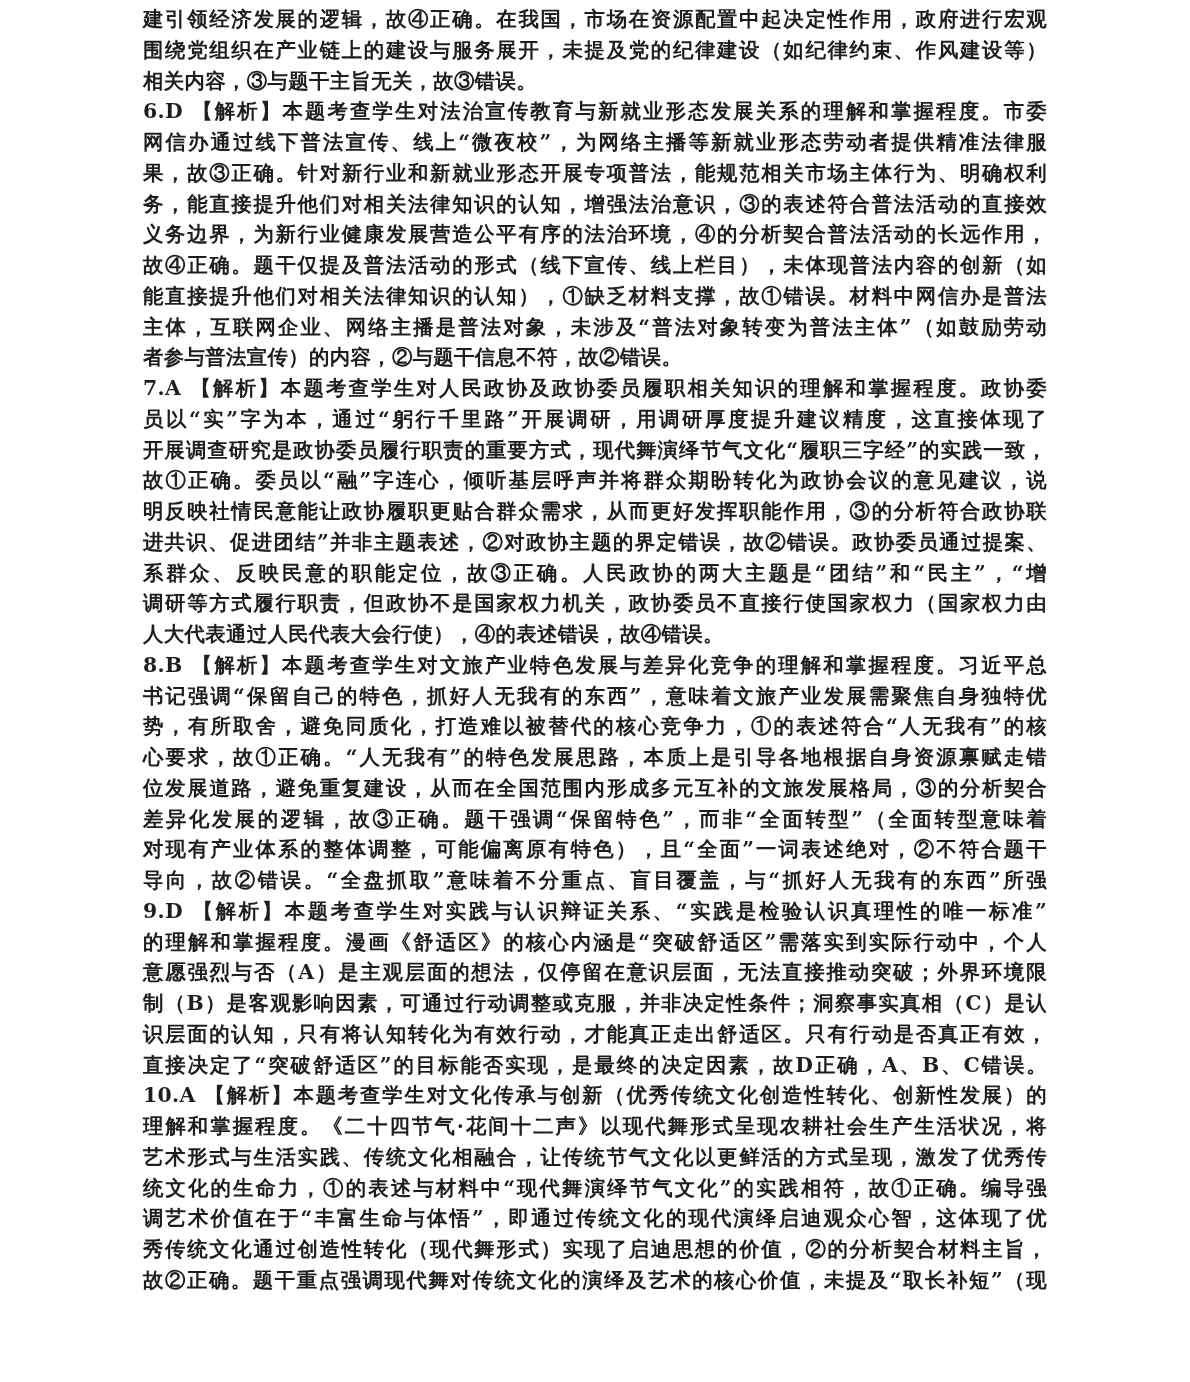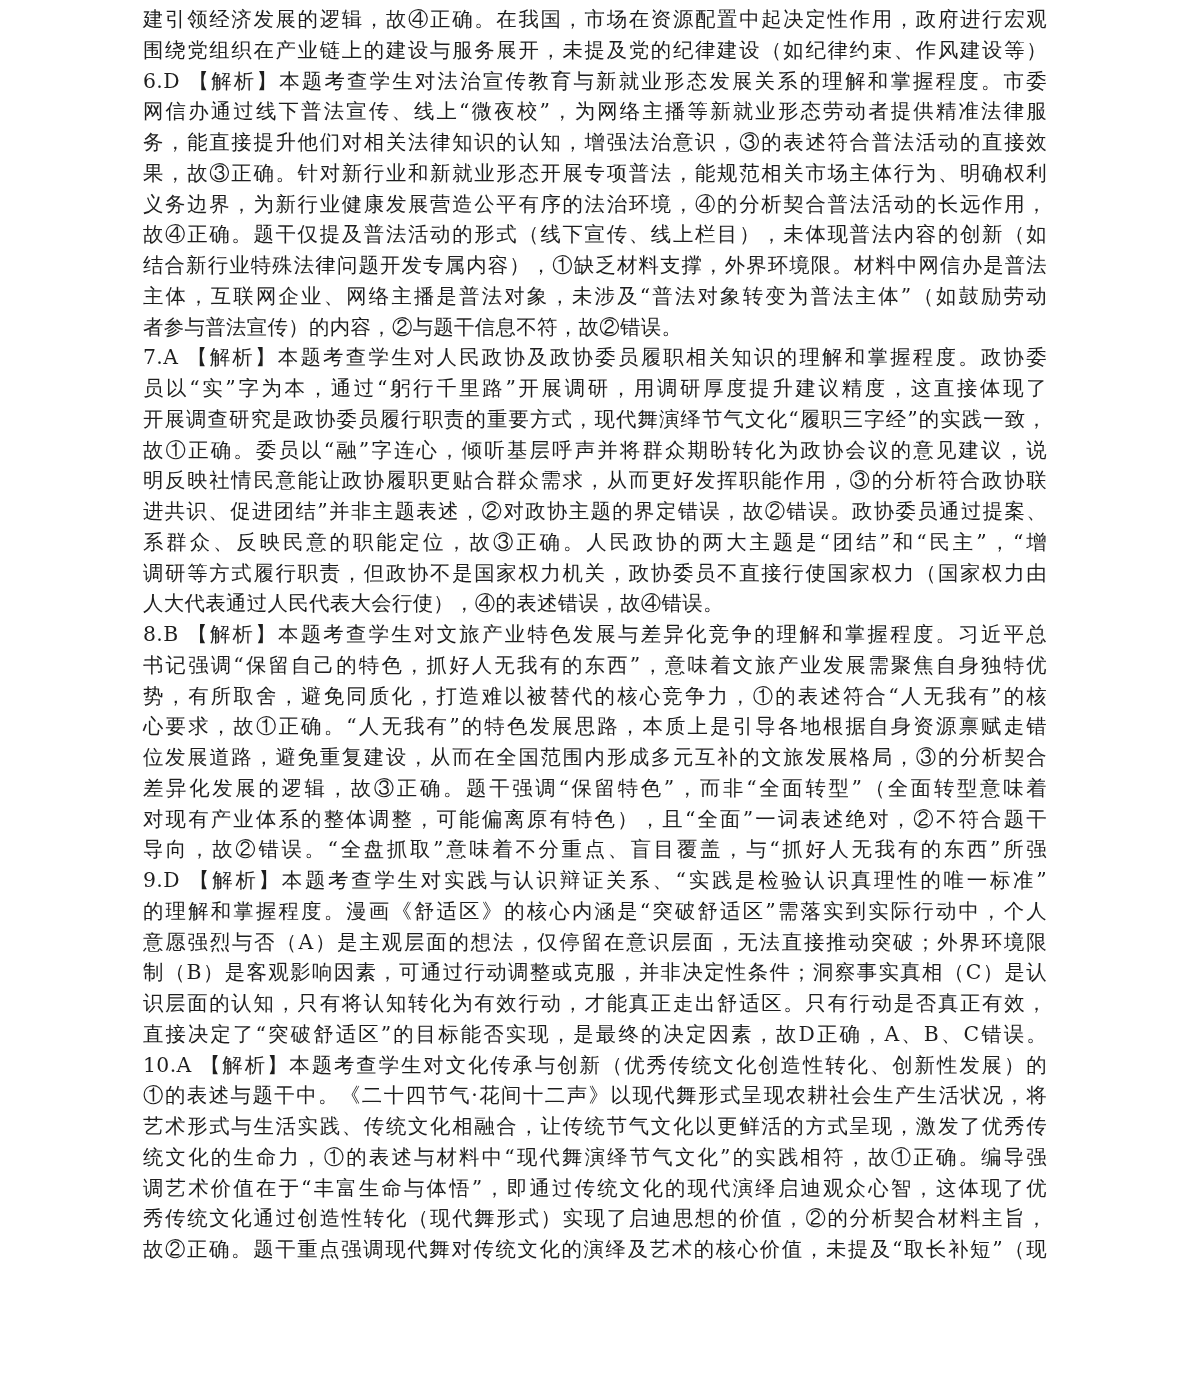--- a/index.html
+++ b/index.html
@@ -29,40 +29,42 @@
       text-align: justify;
       text-align-last: justify;
       letter-spacing: 0.35px;
       overflow: visible;
     }
     .line.last {
       text-align-last: left;
     }
     .para {
       display: block;
+      font-weight: bold;
     }
   </style>
 </head>
 <body>
 
 <div class="page">
 
   <div class="para">
     <div class="line">建引领经济发展的逻辑，故④正确。在我国，市场在资源配置中起决定性作用，政府进行宏观</div>
     <div class="line">围绕党组织在产业链上的建设与服务展开，未提及党的纪律建设（如纪律约束、作风建设等）</div>
+    <div class="line last">相关内容，③与题干主旨无关，故③错误。</div>
   </div>
 
   <div class="para">
     <div class="line">6.D 【解析】本题考查学生对法治宣传教育与新就业形态发展关系的理解和掌握程度。市委</div>
     <div class="line">网信办通过线下普法宣传、线上“微夜校”，为网络主播等新就业形态劳动者提供精准法律服</div>
+    <div class="line">果，故③正确。针对新行业和新就业形态开展专项普法，能规范相关市场主体行为、明确权利</div>
     <div class="line">务，能直接提升他们对相关法律知识的认知，增强法治意识，③的表述符合普法活动的直接效</div>
-    <div class="line">果，故③正确。针对新行业和新就业形态开展专项普法，能规范相关市场主体行为、明确权利</div>
     <div class="line">义务边界，为新行业健康发展营造公平有序的法治环境，④的分析契合普法活动的长远作用，</div>
     <div class="line">故④正确。题干仅提及普法活动的形式（线下宣传、线上栏目），未体现普法内容的创新（如</div>
-    <div class="line">结合新行业特殊法律问题开发专属内容），①缺乏材料支撑，外界环境限。材料中网信办是普法</div>
+    <div class="line">能直接提升他们对相关法律知识的认知），①缺乏材料支撑，故①错误。材料中网信办是普法</div>
     <div class="line">主体，互联网企业、网络主播是普法对象，未涉及“普法对象转变为普法主体”（如鼓励劳动</div>
     <div class="line last">者参与普法宣传）的内容，②与题干信息不符，故②错误。</div>
   </div>
 
   <div class="para">
     <div class="line">7.A 【解析】本题考查学生对人民政协及政协委员履职相关知识的理解和掌握程度。政协委</div>
     <div class="line">员以“实”字为本，通过“躬行千里路”开展调研，用调研厚度提升建议精度，这直接体现了</div>
     <div class="line">开展调查研究是政协委员履行职责的重要方式，现代舞演绎节气文化“履职三字经”的实践一致，</div>
     <div class="line">故①正确。委员以“融”字连心，倾听基层呼声并将群众期盼转化为政协会议的意见建议，说</div>
     <div class="line">明反映社情民意能让政协履职更贴合群众需求，从而更好发挥职能作用，③的分析符合政协联</div>
@@ -87,21 +89,21 @@
     <div class="line">9.D 【解析】本题考查学生对实践与认识辩证关系、“实践是检验认识真理性的唯一标准”</div>
     <div class="line">的理解和掌握程度。漫画《舒适区》的核心内涵是“突破舒适区”需落实到实际行动中，个人</div>
     <div class="line">意愿强烈与否（A）是主观层面的想法，仅停留在意识层面，无法直接推动突破；外界环境限</div>
     <div class="line">制（B）是客观影响因素，可通过行动调整或克服，并非决定性条件；洞察事实真相（C）是认</div>
     <div class="line">识层面的认知，只有将认知转化为有效行动，才能真正走出舒适区。只有行动是否真正有效，</div>
     <div class="line">直接决定了“突破舒适区”的目标能否实现，是最终的决定因素，故D正确，A、B、C错误。</div>
   </div>
 
   <div class="para">
     <div class="line">10.A 【解析】本题考查学生对文化传承与创新（优秀传统文化创造性转化、创新性发展）的</div>
-    <div class="line">①的表述与题干中。《二十四节气·花间十二声》以现代舞形式呈现农耕社会生产生活状况，将</div>
+    <div class="line">理解和掌握程度。《二十四节气·花间十二声》以现代舞形式呈现农耕社会生产生活状况，将</div>
     <div class="line">艺术形式与生活实践、传统文化相融合，让传统节气文化以更鲜活的方式呈现，激发了优秀传</div>
     <div class="line">统文化的生命力，①的表述与材料中“现代舞演绎节气文化”的实践相符，故①正确。编导强</div>
     <div class="line">调艺术价值在于“丰富生命与体悟”，即通过传统文化的现代演绎启迪观众心智，这体现了优</div>
     <div class="line">秀传统文化通过创造性转化（现代舞形式）实现了启迪思想的价值，②的分析契合材料主旨，</div>
     <div class="line">故②正确。题干重点强调现代舞对传统文化的演绎及艺术的核心价值，未提及“取长补短”（现</div>
   </div>
 
 </div>
 
 </body></html>

